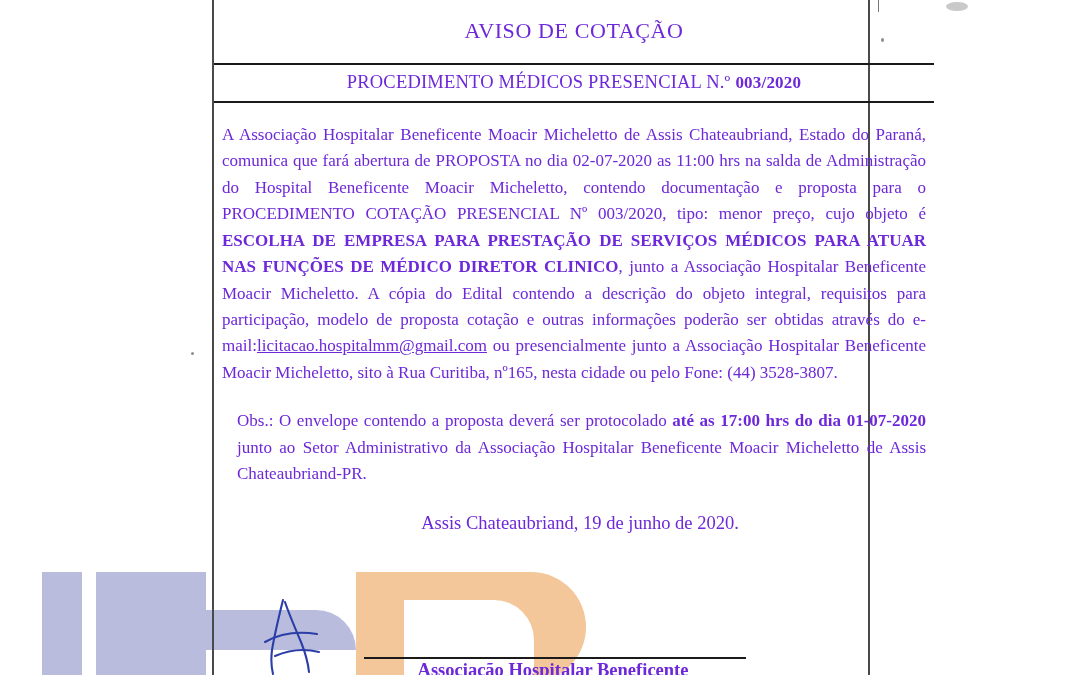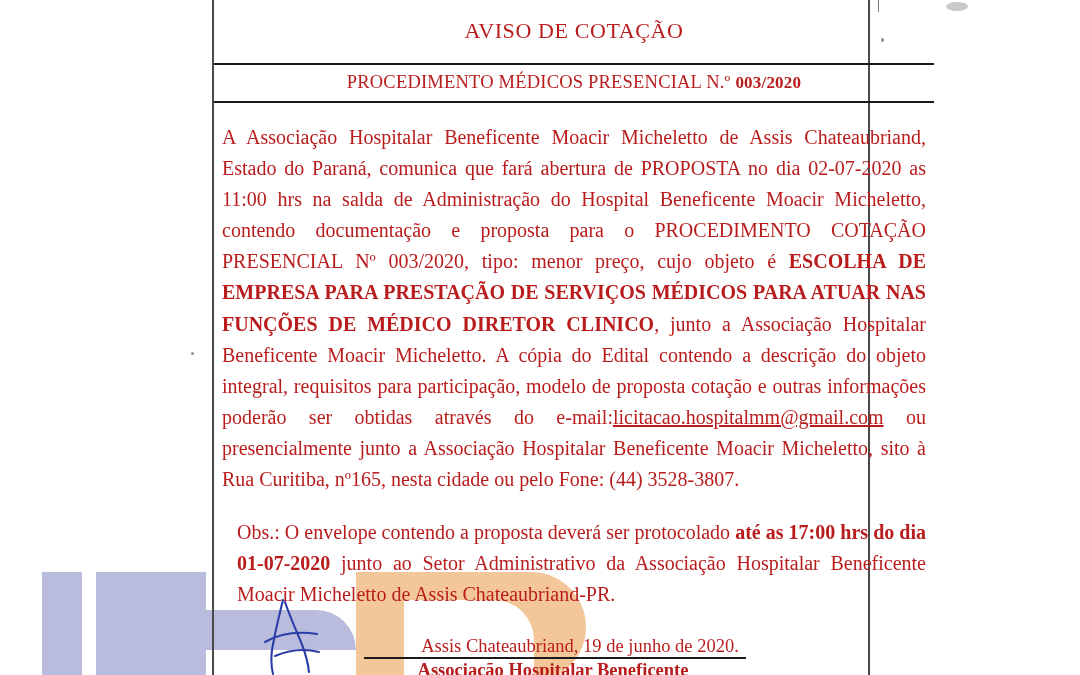--- a/index.html
+++ b/index.html
@@ -109,21 +109,21 @@
   .speck.s3 { left: 946px; top: 2px;  width: 22px; height: 9px; border-radius: 50%; background:#c9c9c9; }
 
   
   #doc {
     position: absolute;
     left: 214px;
     top: 0;
     width: 720px;
     height: 675px;
     z-index: 3;
-    color: #b91c1c;
+    color: #6d28d9;
   }
 
   .doc-title {
     text-align: center;
     font-size: 22px;
     letter-spacing: 0.6px;
     font-weight: normal;
     margin: 18px 0 0 0;
     font-family: "Liberation Serif", serif;
   }
@@ -138,21 +138,21 @@
     letter-spacing: 0.2px;
   }
   .subtitle-band .num {
     font-weight: bold;
     font-size: 17px;
   }
 
   .para {
     margin: 0;
     padding: 0 8px 0 8px;
-    font-size: 20px;
+    font-size: 17px;
     line-height: 1.555;
     text-align: justify;
     text-justify: inter-word;
   }
   #para-main { margin-top: 19px; }
   #para-obs  { margin-top: 22px; padding-left: 23px; }
 
   .b { font-weight: bold; }
   .u { text-decoration: underline; }
 

